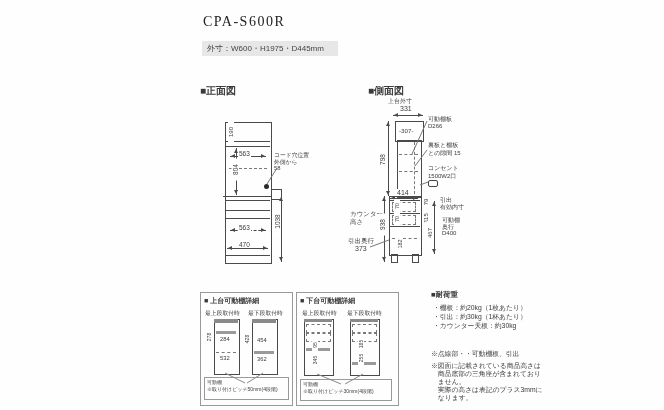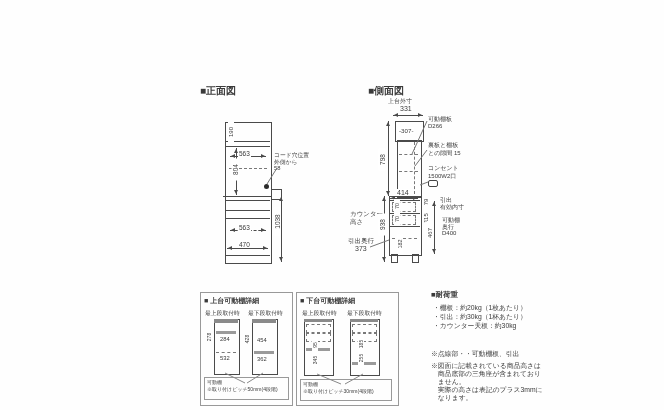--- a/index.html
+++ b/index.html
@@ -22,20 +22,22 @@
   .shelfband{position:absolute;background:#9a9a9a;}
   .wbg{background:#fff;padding:0 1px;}
   .lbl{font-weight:bold;}
   svg.overlay{position:absolute;left:0;top:0;pointer-events:none;}
 </style>
 </head>
 <body>
 
 <div id="canvas">
 
+  <div class="t" style="left:203px;top:14px;font-size:14px;letter-spacing:1.5px;font-family:'Liberation Serif',serif;color:#222;">CPA-S600R</div>
+  <div class="t" style="left:202px;top:41px;width:126px;height:13px;background:#e7e7e7;font-size:8px;line-height:13px;padding:1px 5px;color:#444;">外寸：W600・H1975・D445mm</div>
 
   <div class="t lbl" style="left:200px;top:84px;font-size:10px;">■正面図</div>
   <div class="t lbl" style="left:368px;top:84px;font-size:10px;">■側面図</div>
 
   <div class="rect" style="left:225px;top:122px;width:45px;height:140px;"></div>
   <div class="hline" style="left:225px;top:141px;width:45px;"></div>
   <div class="hline" style="left:225px;top:146px;width:45px;"></div>
   <div class="rot wbg" style="left:221px;top:129px;width:18px;font-size:6px;">190</div>
 
   <div class="dim-h" style="left:230px;top:156px;width:36px;"></div>

